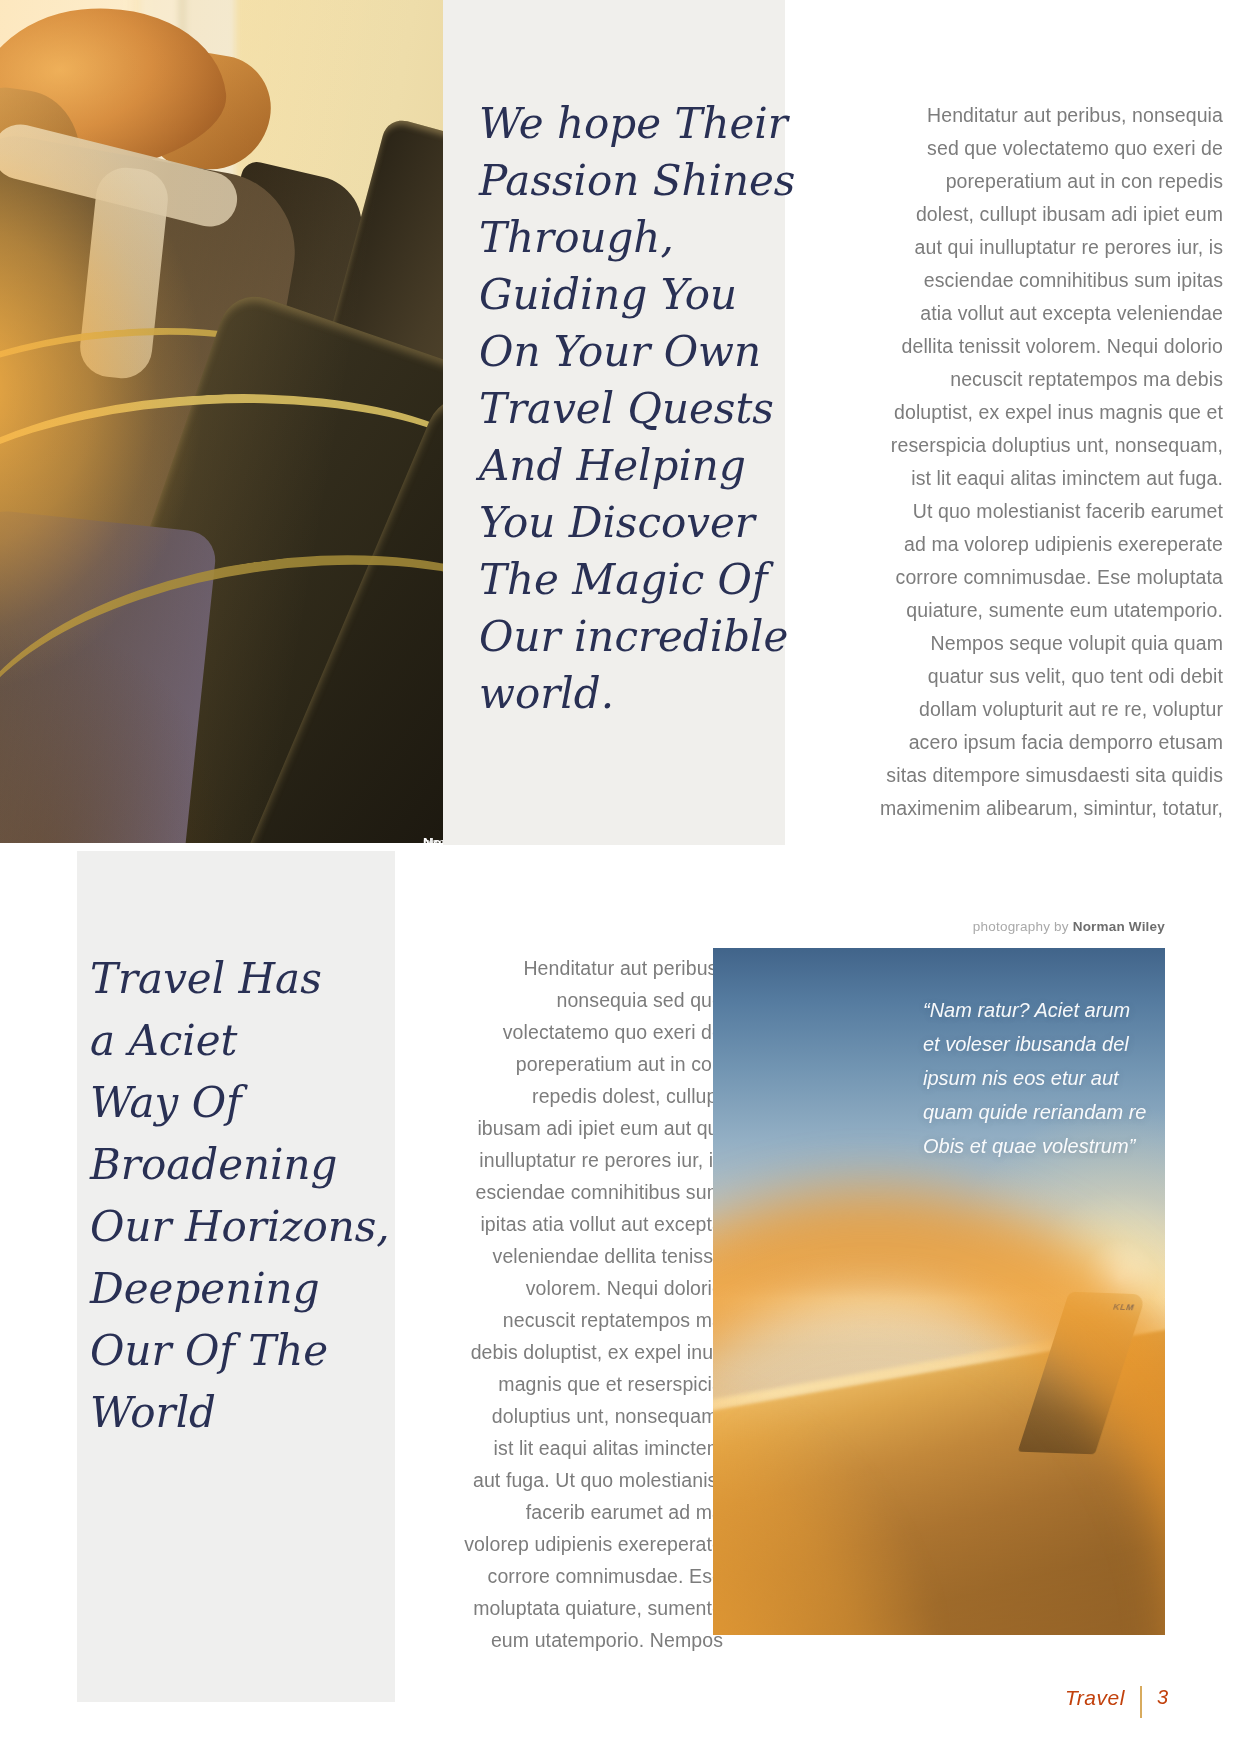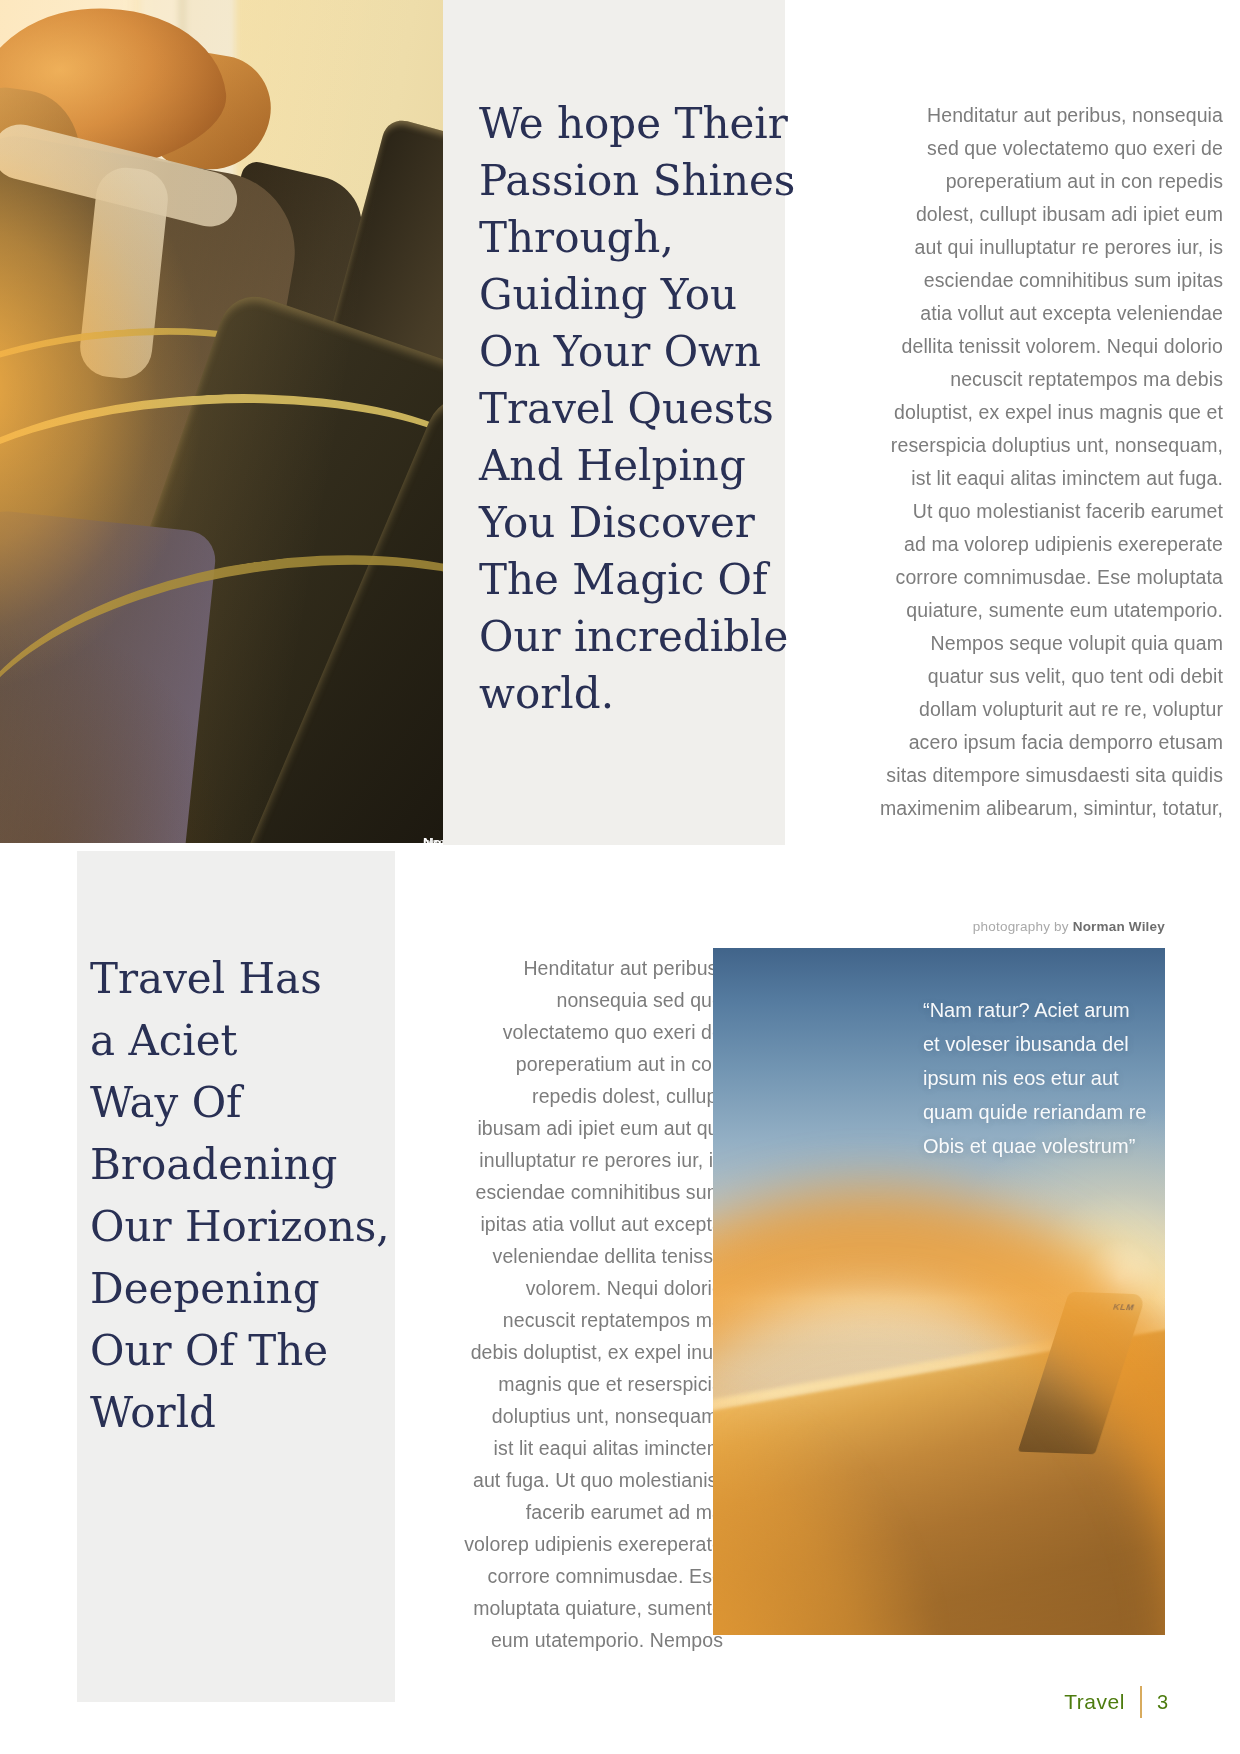--- a/index.html
+++ b/index.html
@@ -52,21 +52,21 @@
     background:linear-gradient(100deg,rgba(255,196,96,.30) 0%,rgba(255,196,96,.10) 45%,rgba(80,50,10,0) 70%),
                radial-gradient(ellipse 60% 40% at 10% 102%,rgba(70,40,5,.38),transparent 70%);}
 
   .credit{font-size:13.5px;letter-spacing:.2px;white-space:pre;}
   .credit .muted{font-weight:400;}
   .credit .name{font-weight:700;}
   .credit-onphoto{right:20px;bottom:8px;color:rgba(255,255,255,.88);}
   .credit-onphoto .name{color:#ffffff;}
 
   .hbox1{left:443px;top:0;width:342px;height:845px;background:#f0efec;}
-  .headline{font-family:"DejaVu Serif",serif;color:#293054;white-space:pre;}
+  .headline{font-family:"DejaVu Serif",serif;font-style:italic;color:#293054;white-space:pre;}
   .h1-text{left:479px;top:95px;font-size:42px;line-height:57px;}
   .body-col{font-size:19.5px;color:#7c7c7c;letter-spacing:.1px;white-space:pre;text-align:right;}
   .col1{left:803px;top:99px;width:420px;line-height:33px;}
 
   
   .gbox2{left:77px;top:851px;width:318px;height:851px;background:#efefee;}
   .h2-text{left:90px;top:948px;font-size:42px;line-height:62px;}
   .col2{left:423px;top:952px;width:300px;line-height:32px;}
   .credit-gray{right:75px;top:919px;color:#a9a9a9;text-align:center;}
   .credit-gray .name{color:#6d6d6d;}
@@ -92,25 +92,25 @@
   .p2-winglet{left:330px;top:345px;width:78px;height:160px;border-radius:6px 14px 4px 4px;filter:blur(.6px);
     background:linear-gradient(185deg,#f0d492 0%,#d9b267 18%,#a9824a 45%,#7c5a2c 75%,#5f431f 100%);
     transform:skewX(-16deg) rotate(2deg);}
   .p2-klm{top:8px;right:8px;font-size:9px;font-weight:700;color:#27457e;letter-spacing:.5px;}
   .p2-winframe{left:-260px;top:240px;width:620px;height:720px;border-radius:50%;
     border:110px solid rgba(235,150,40,.75);filter:blur(26px);}
   .p2-wincorner{left:-80px;top:430px;width:300px;height:420px;filter:blur(10px);
     background:radial-gradient(ellipse at 0% 80%,rgba(242,166,50,.95),rgba(242,166,50,.4) 55%,transparent 75%);}
   .p2-warm{left:0;top:0;right:0;bottom:0;
     background:linear-gradient(10deg,rgba(240,160,60,.38) 0%,rgba(240,160,60,.15) 30%,transparent 55%);}
-  .quote{left:210px;top:45px;width:238px;font-size:20px;line-height:34px;
+  .quote{left:210px;top:45px;width:238px;font-style:italic;font-size:20px;line-height:34px;
     color:rgba(255,255,255,.95);white-space:pre;text-shadow:0 1px 6px rgba(60,80,110,.25);}
 
   
-  .footer{right:72px;top:1686px;display:flex;align-items:center;color:#4d7c0f;}
+  .footer{right:72px;top:1686px;display:flex;align-items:flex-start;color:#c2410c;font-style:italic;}
   .footer .mag{font-size:21px;letter-spacing:.5px;}
   .footer .bar{width:2px;height:32px;background:#d8ab5e;margin:0 15px;}
   .footer .num{font-size:20px;}
 </style>
 </head>
 <body>
 
 <div class="page">
 
   <div class="abs photo1">

